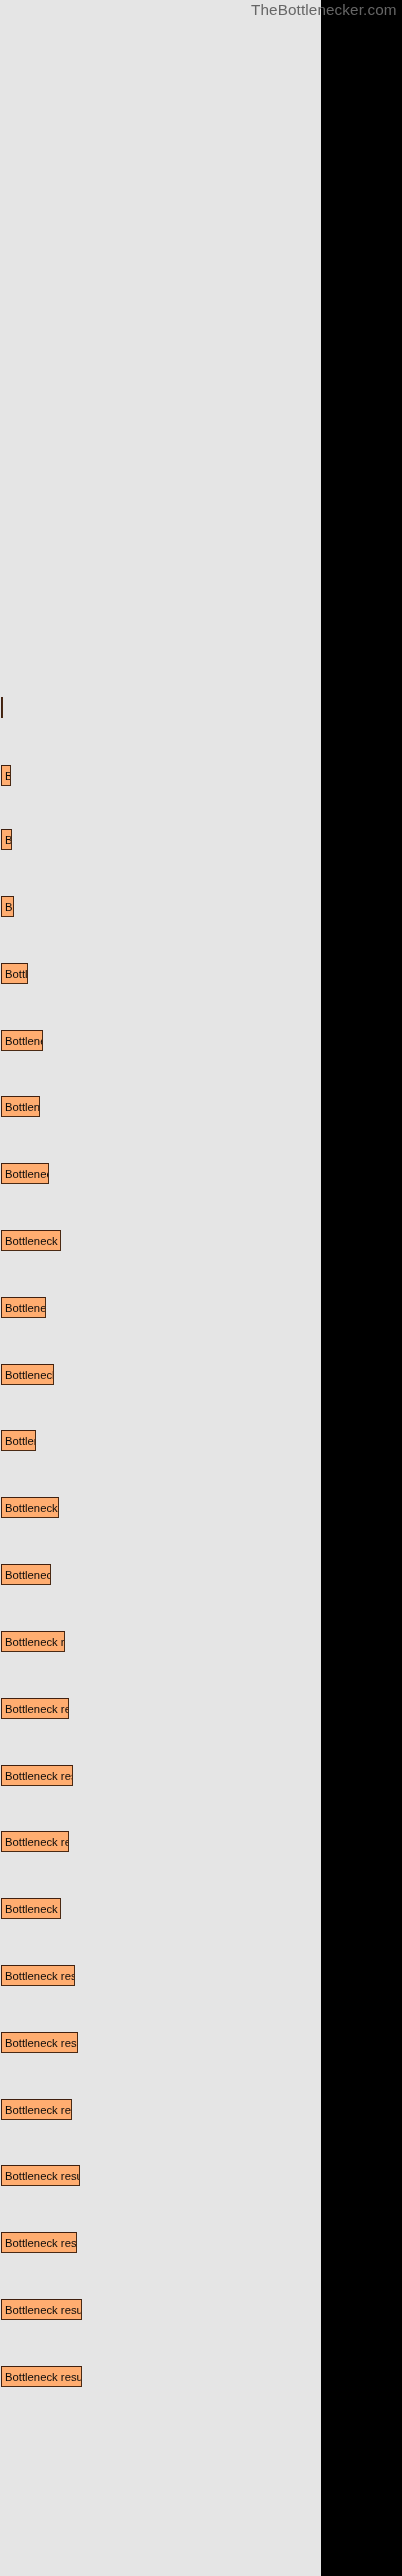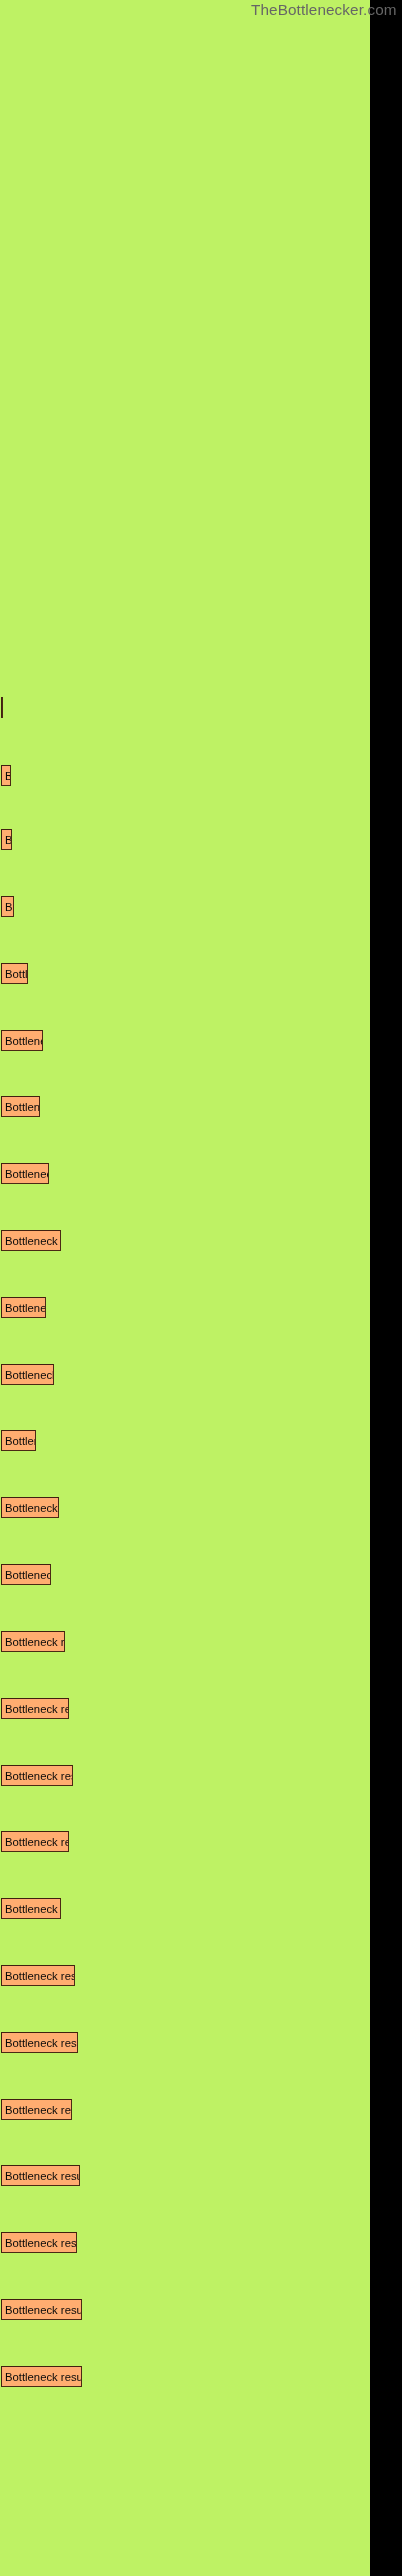--- a/index.html
+++ b/index.html
@@ -10,23 +10,23 @@
   body {
     width: 403px;
     height: 2576px;
     position: relative;
     overflow: hidden;
     font-family: "Liberation Sans", sans-serif;
   }
 
   #page {
     position: relative;
-    width: 370px;
+    width: 321px;
     height: 2576px;
-    background: #bef264;
+    background: #e5e5e5;
   }
 
   
   .site-header {
     position: absolute;
     top: 0;
     left: 0;
     width: 403px;
     height: 27px;
     box-sizing: border-box;

